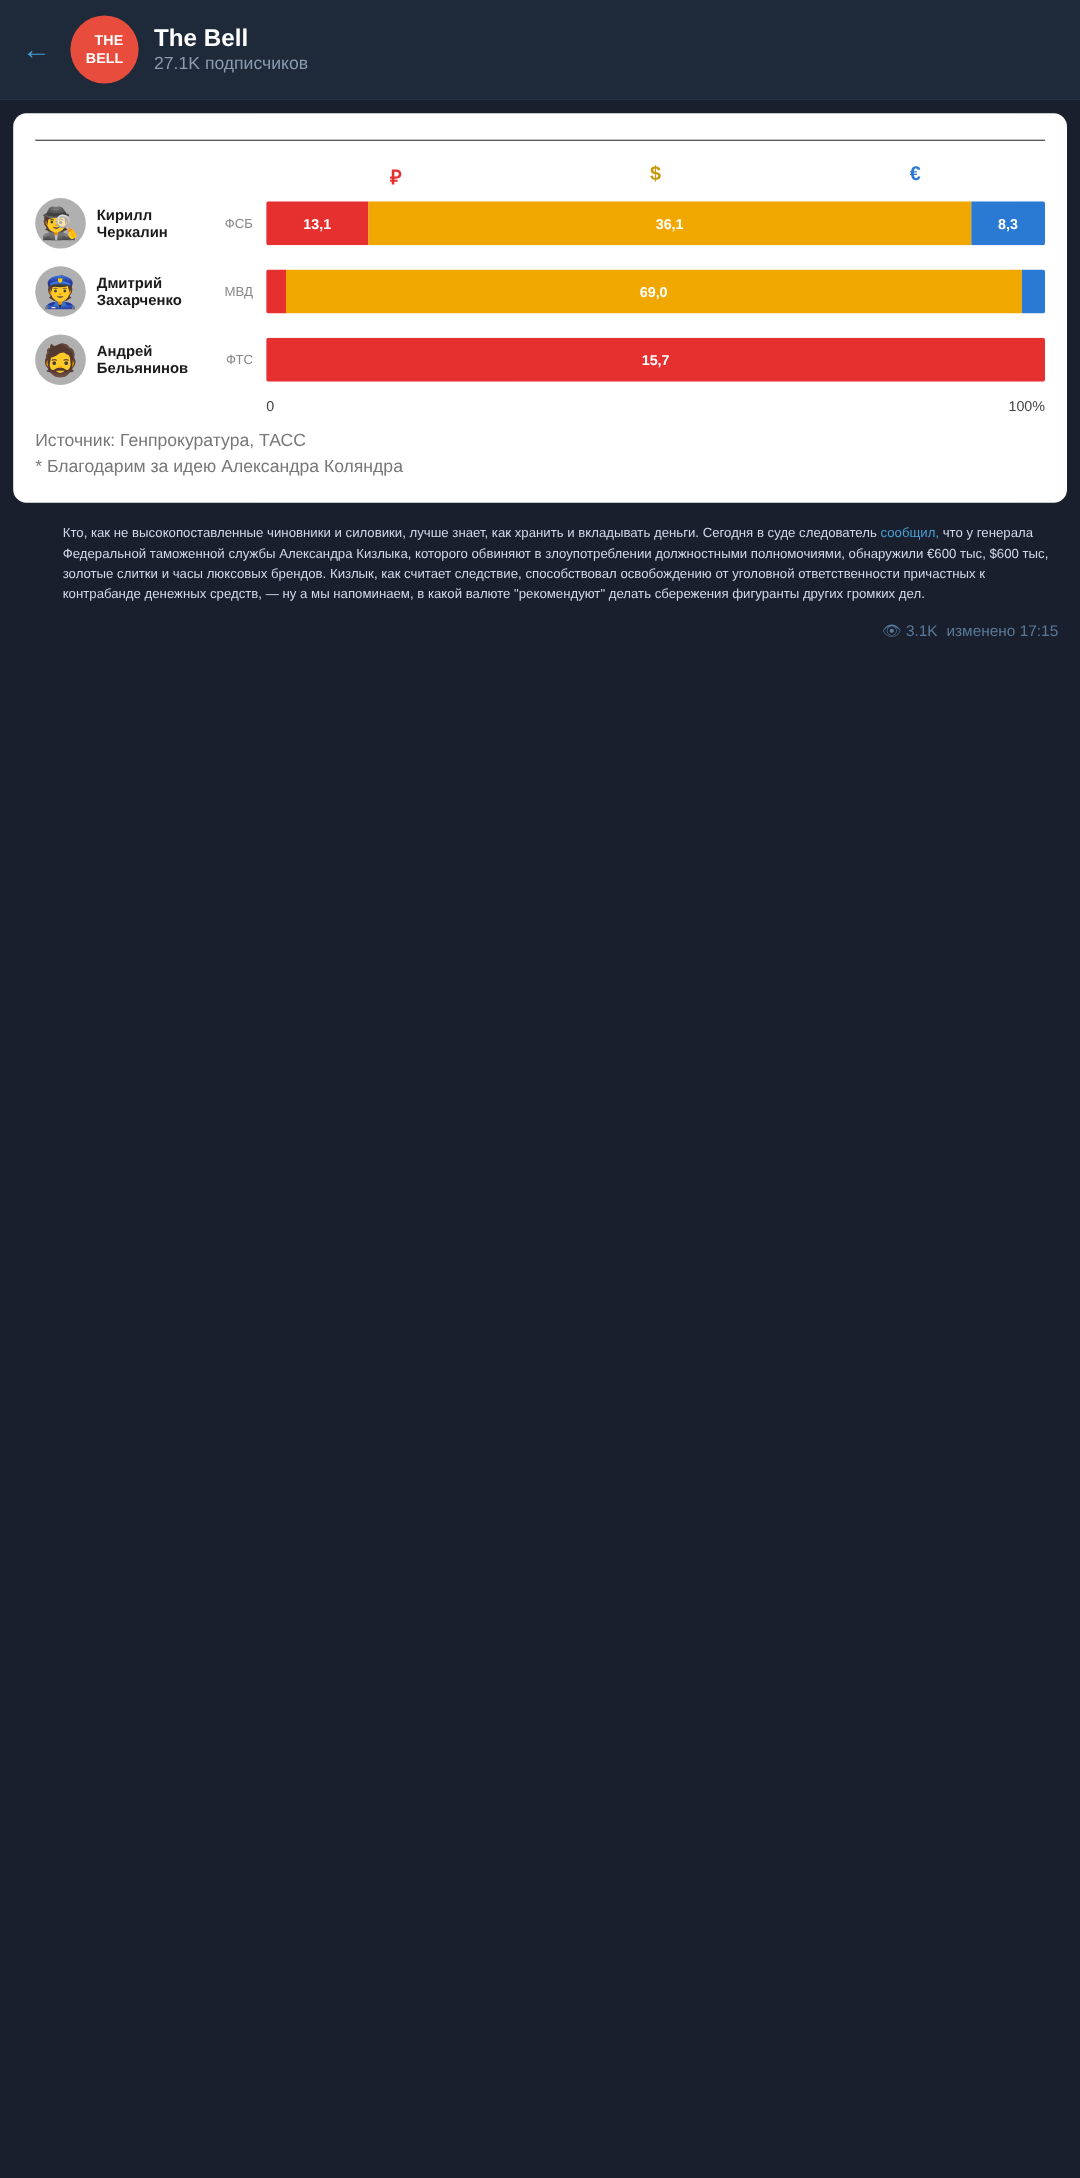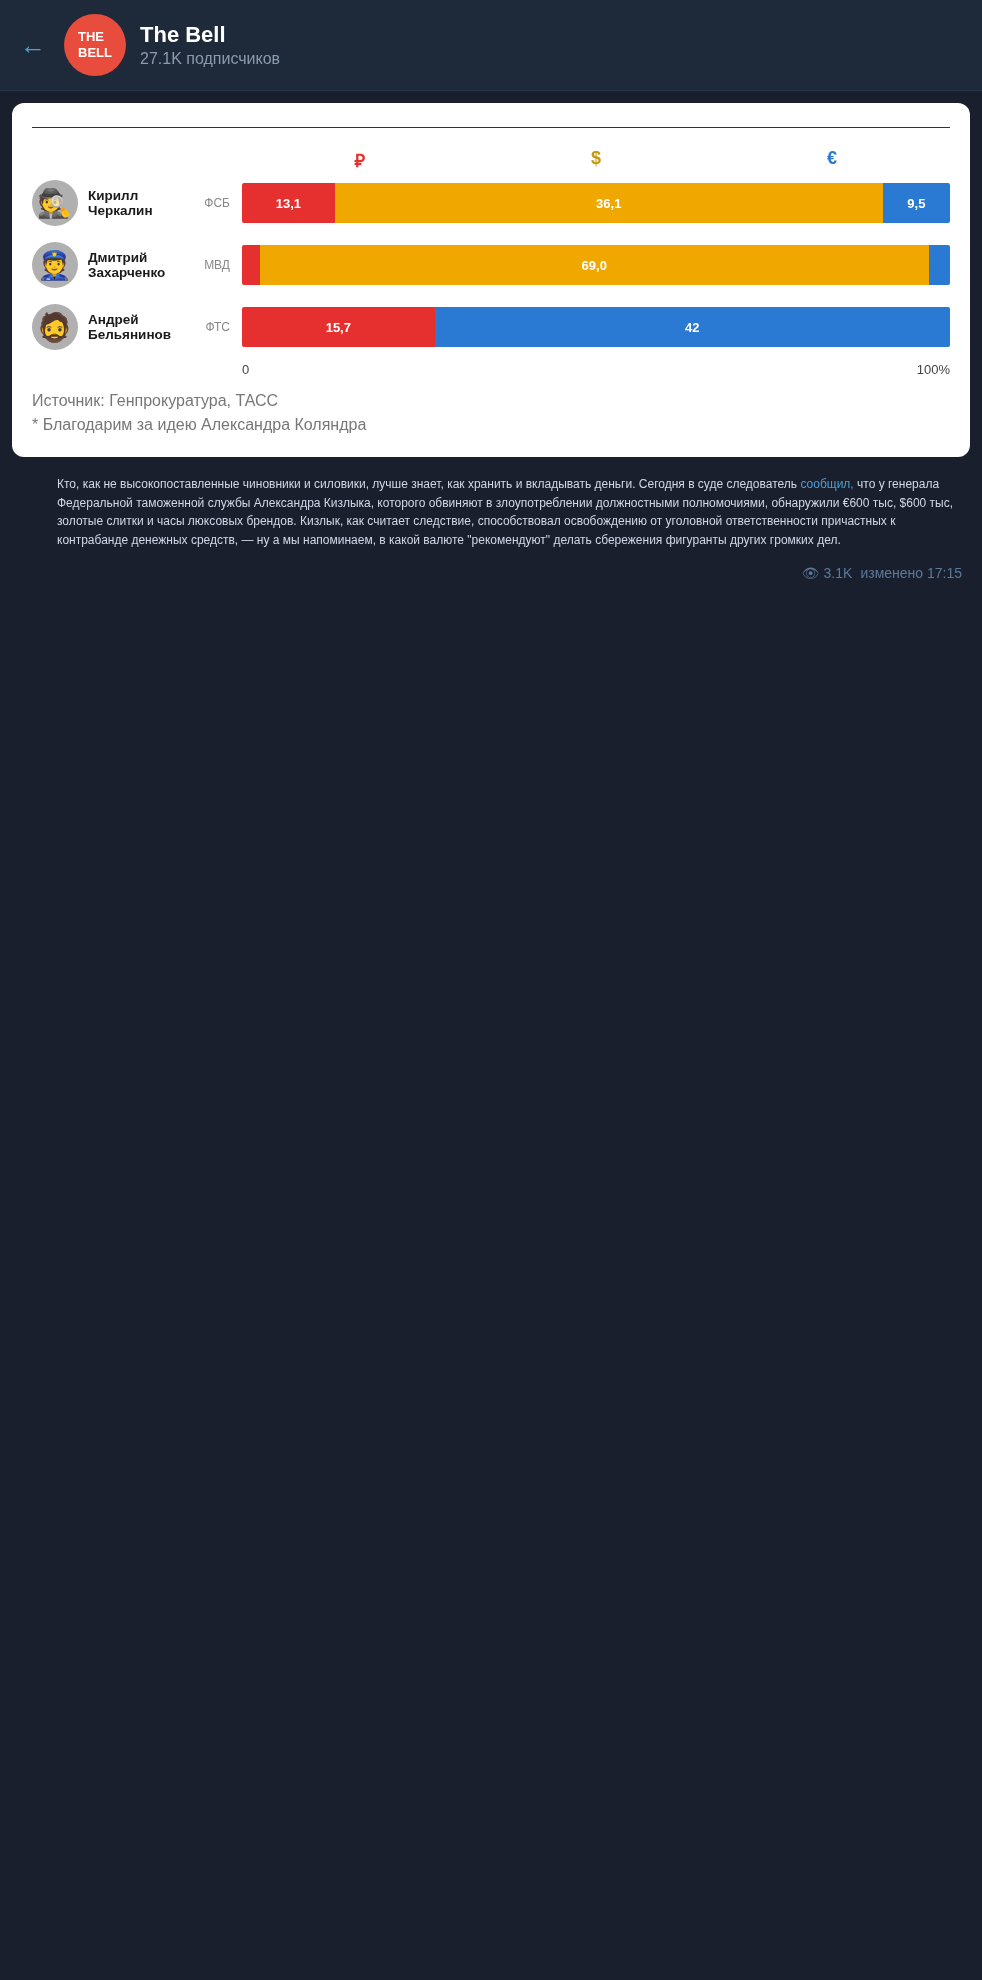--- a/index.html
+++ b/index.html
@@ -40,21 +40,21 @@
       display: flex;
       align-items: center;
       justify-content: center;
       flex-shrink: 0;
     }
 
     .channel-logo-text {
       color: white;
       font-size: 13px;
       font-weight: 700;
-      text-align: left;
+      text-align: right;
       line-height: 1.2;
     }
 
     .channel-info {
       display: flex;
       flex-direction: column;
     }
 
     .channel-name {
       color: white;
@@ -323,21 +323,21 @@
           <div class="person-info">
             <div class="avatar" style="background:#b0b0b0; font-size:28px;">🕵️</div>
             <div class="person-text">
               <span class="person-name">Кирилл Черкалин</span>
               <span class="person-org">ФСБ</span>
             </div>
           </div>
           <div class="bar-container">
             <div class="bar-segment bar-red" style="flex: 13.1">13,1</div>
             <div class="bar-segment bar-yellow" style="flex: 77.4">36,1</div>
-            <div class="bar-segment bar-blue" style="flex: 9.5">9,5</div>
+            <div class="bar-segment bar-blue" style="flex: 9.5">8,3</div>
           </div>
         </div>
 
         <div class="chart-row">
           <div class="person-info">
             <div class="avatar" style="background:#b0b0b0; font-size:28px;">👮</div>
             <div class="person-text">
               <span class="person-name">Дмитрий Захарченко</span>
               <span class="person-org">МВД</span>
             </div>
@@ -352,21 +352,20 @@
         <div class="chart-row">
           <div class="person-info">
             <div class="avatar" style="background:#b0b0b0; font-size:28px;">🧔</div>
             <div class="person-text">
               <span class="person-name">Андрей Бельянинов</span>
               <span class="person-org">ФТС</span>
             </div>
           </div>
           <div class="bar-container">
             <div class="bar-segment bar-red" style="flex: 15.7">15,7</div>
-            <div class="bar-segment bar-blue" style="flex: 42.0">42</div>
           </div>
         </div>
       </div>
 
       <div class="x-axis">
         <span class="x-label">0</span>
         <span class="x-label">100%</span>
       </div>
 
       <div class="source-text">

